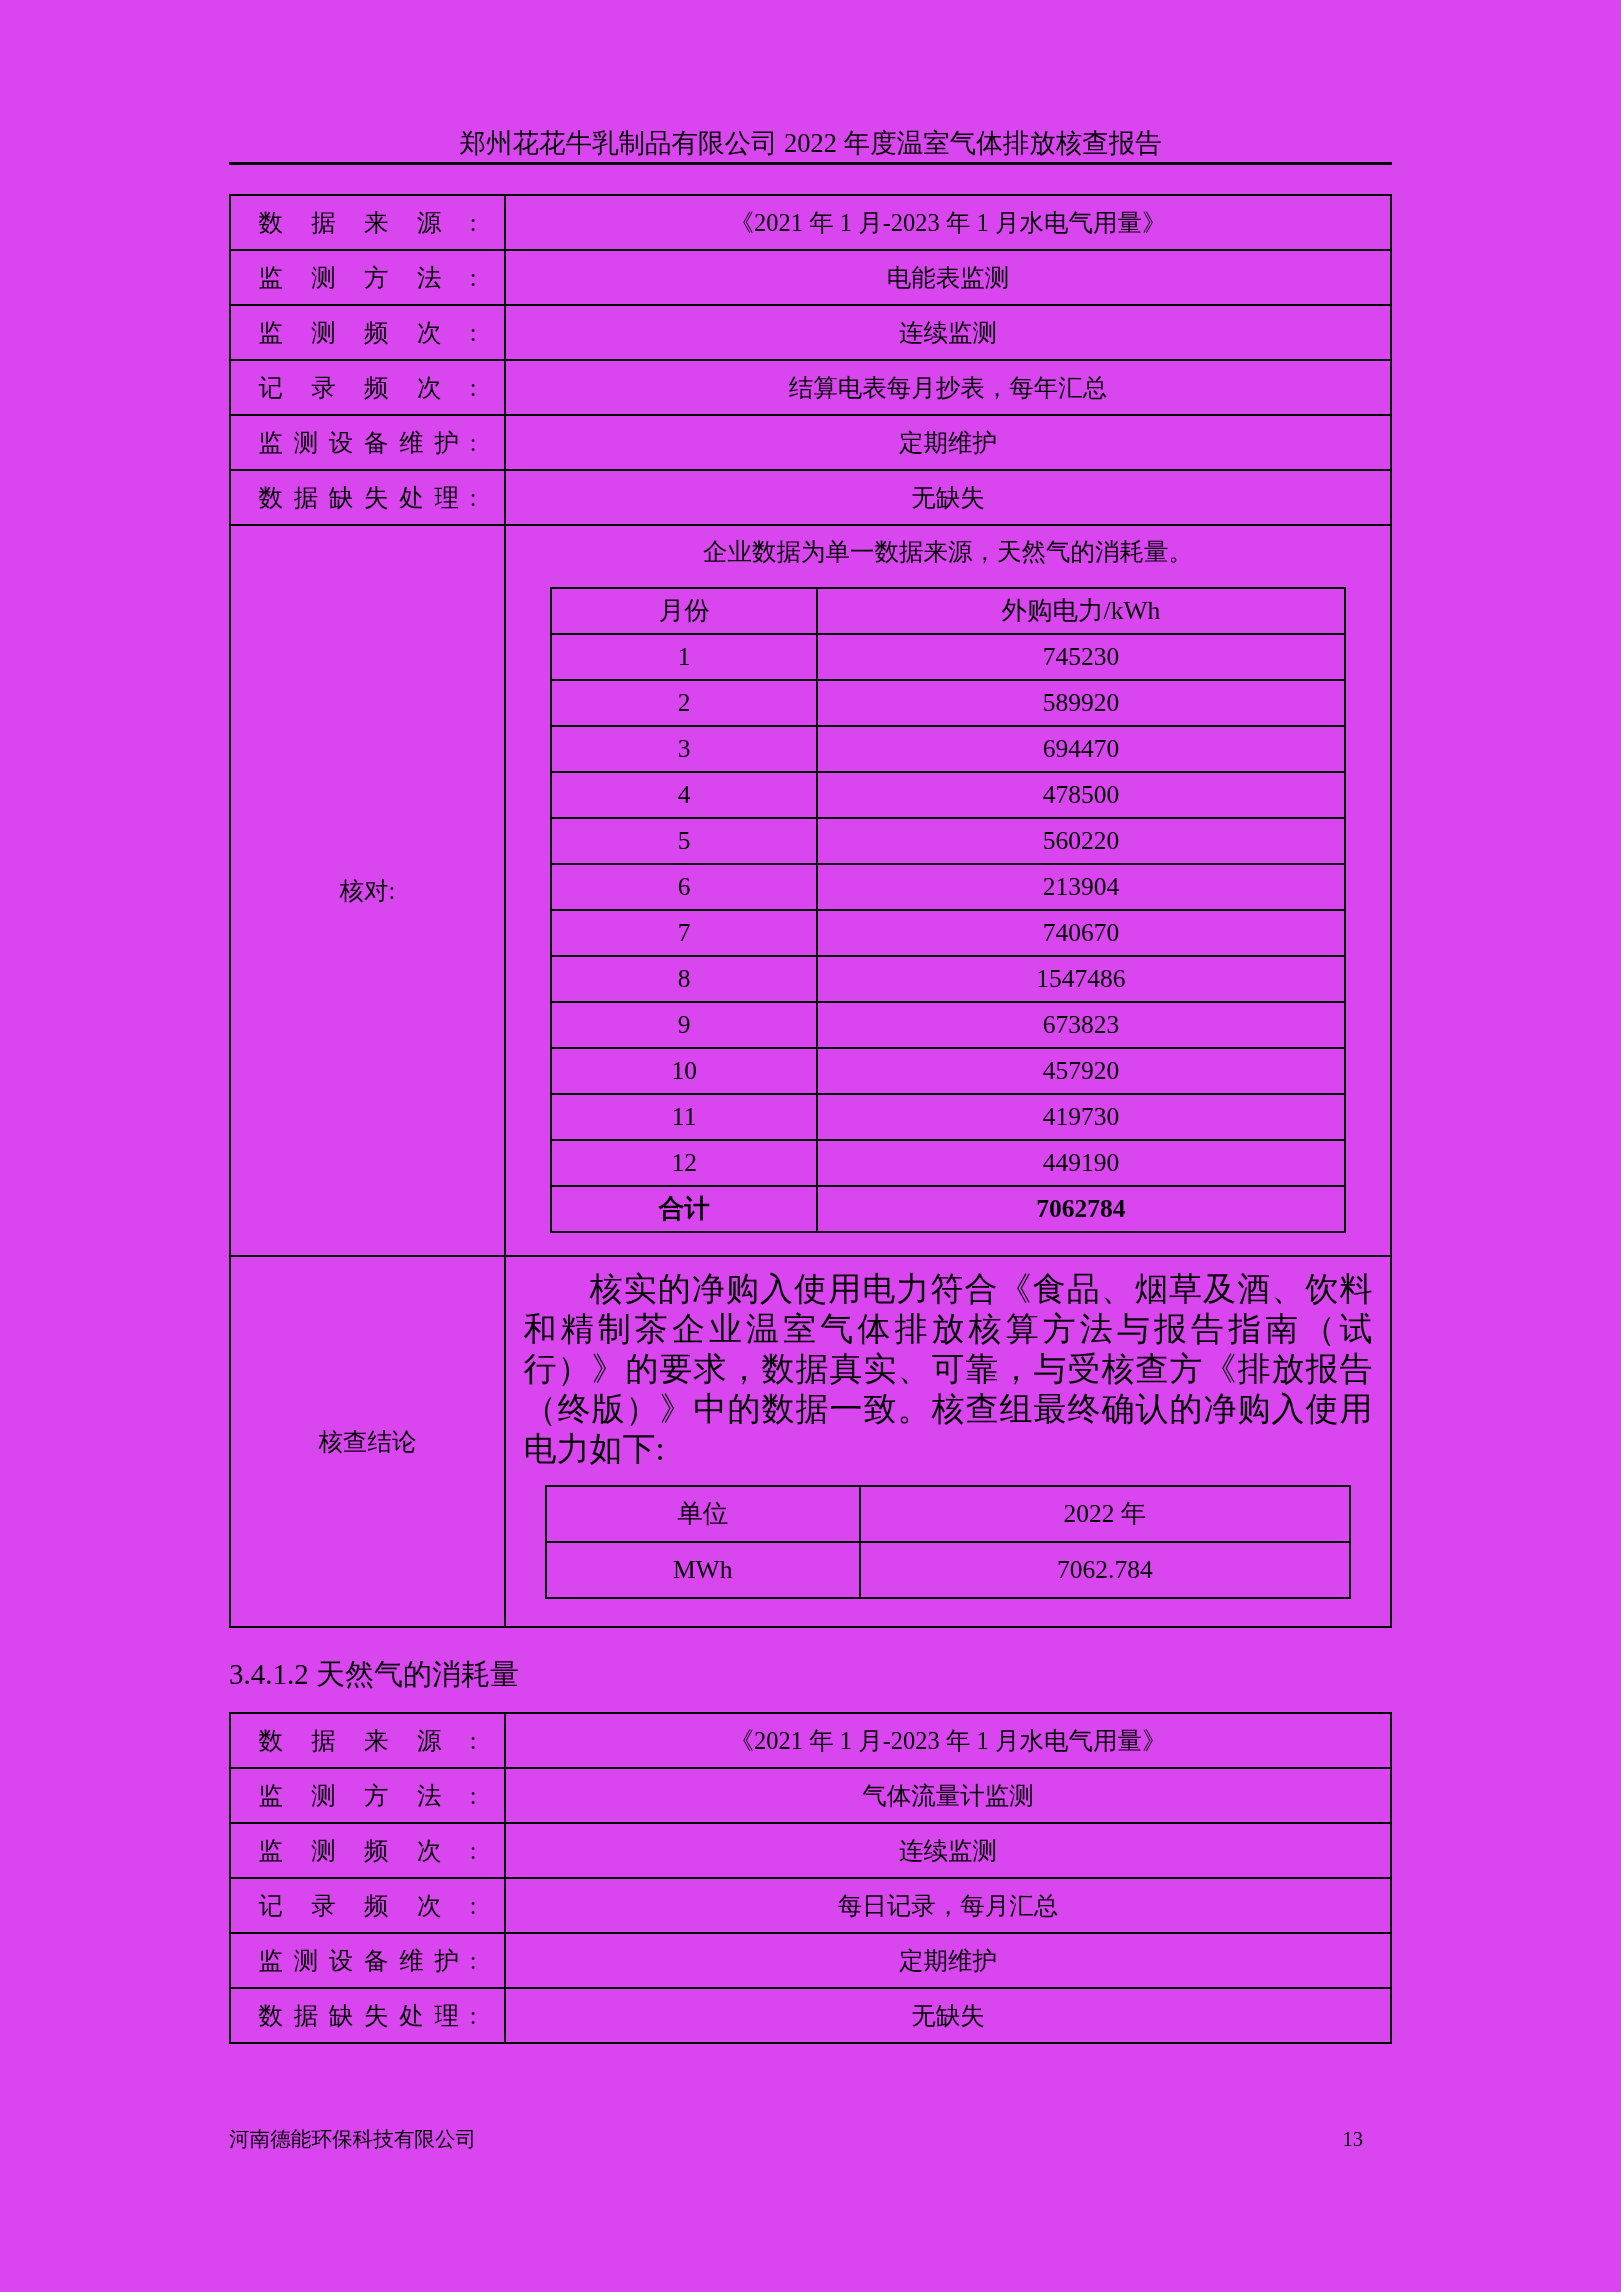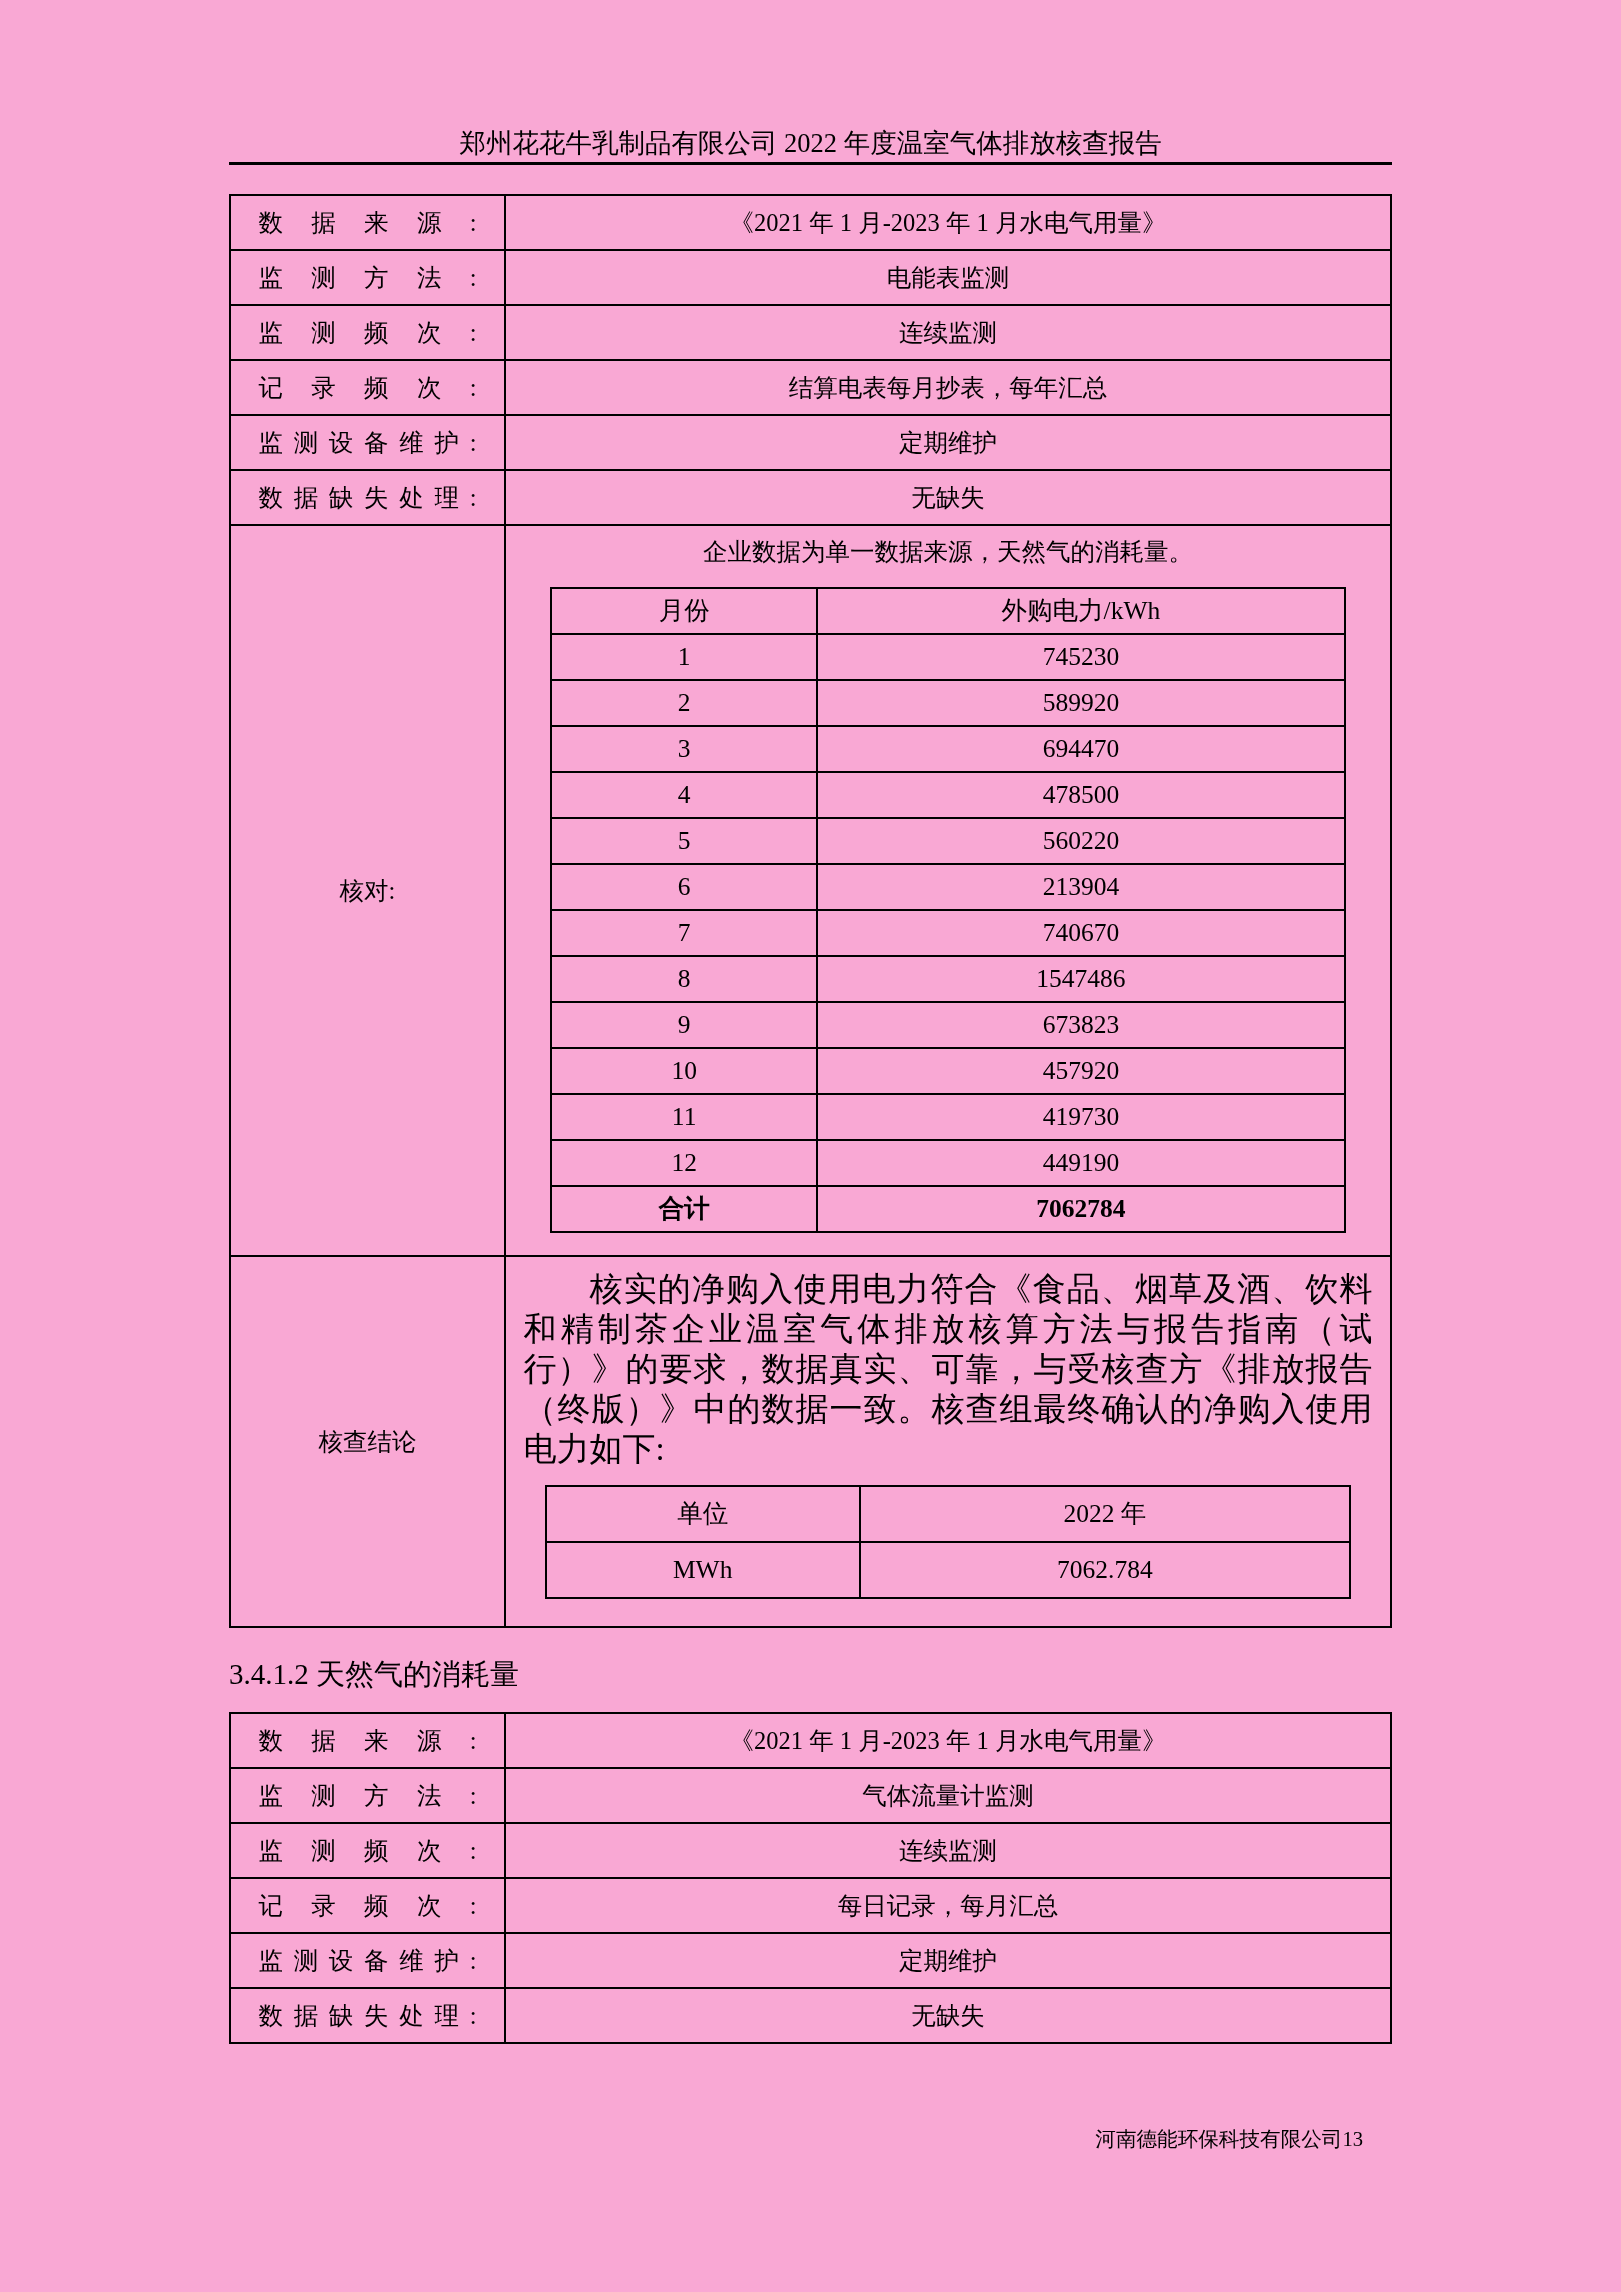--- a/index.html
+++ b/index.html
@@ -1,20 +1,20 @@
 <!DOCTYPE html>
 <html><head>
 <meta charset="utf-8">
 <style>
   html, body { margin: 0; padding: 0; background: #ffffff; }
   .page {
     position: relative;
     width: 1621px;
     height: 2293px;
-    background: #f9a8d4;
+    background: #d946ef;
     color: #000000;
     font-family: "Liberation Serif", "DejaVu Serif", serif;
     overflow: hidden;
   }
   .content {
     position: absolute;
     left: 229px;
     top: 0;
     width: 1163px;
   }
@@ -101,21 +101,21 @@
     line-height: 41px;
     font-weight: normal;
   }
   
   .footer {
     position: absolute;
     left: 229px;
     top: 2125px;
     width: 1163px;
     display: flex;
-    justify-content: flex-end;
+    justify-content: space-between;
     align-items: baseline;
     font-size: 20.6px;
   }
   .footer .page-number { margin-right: 29px; }
 </style>
 </head>
 <body>
 
 <div class="page">
   <div class="content">

